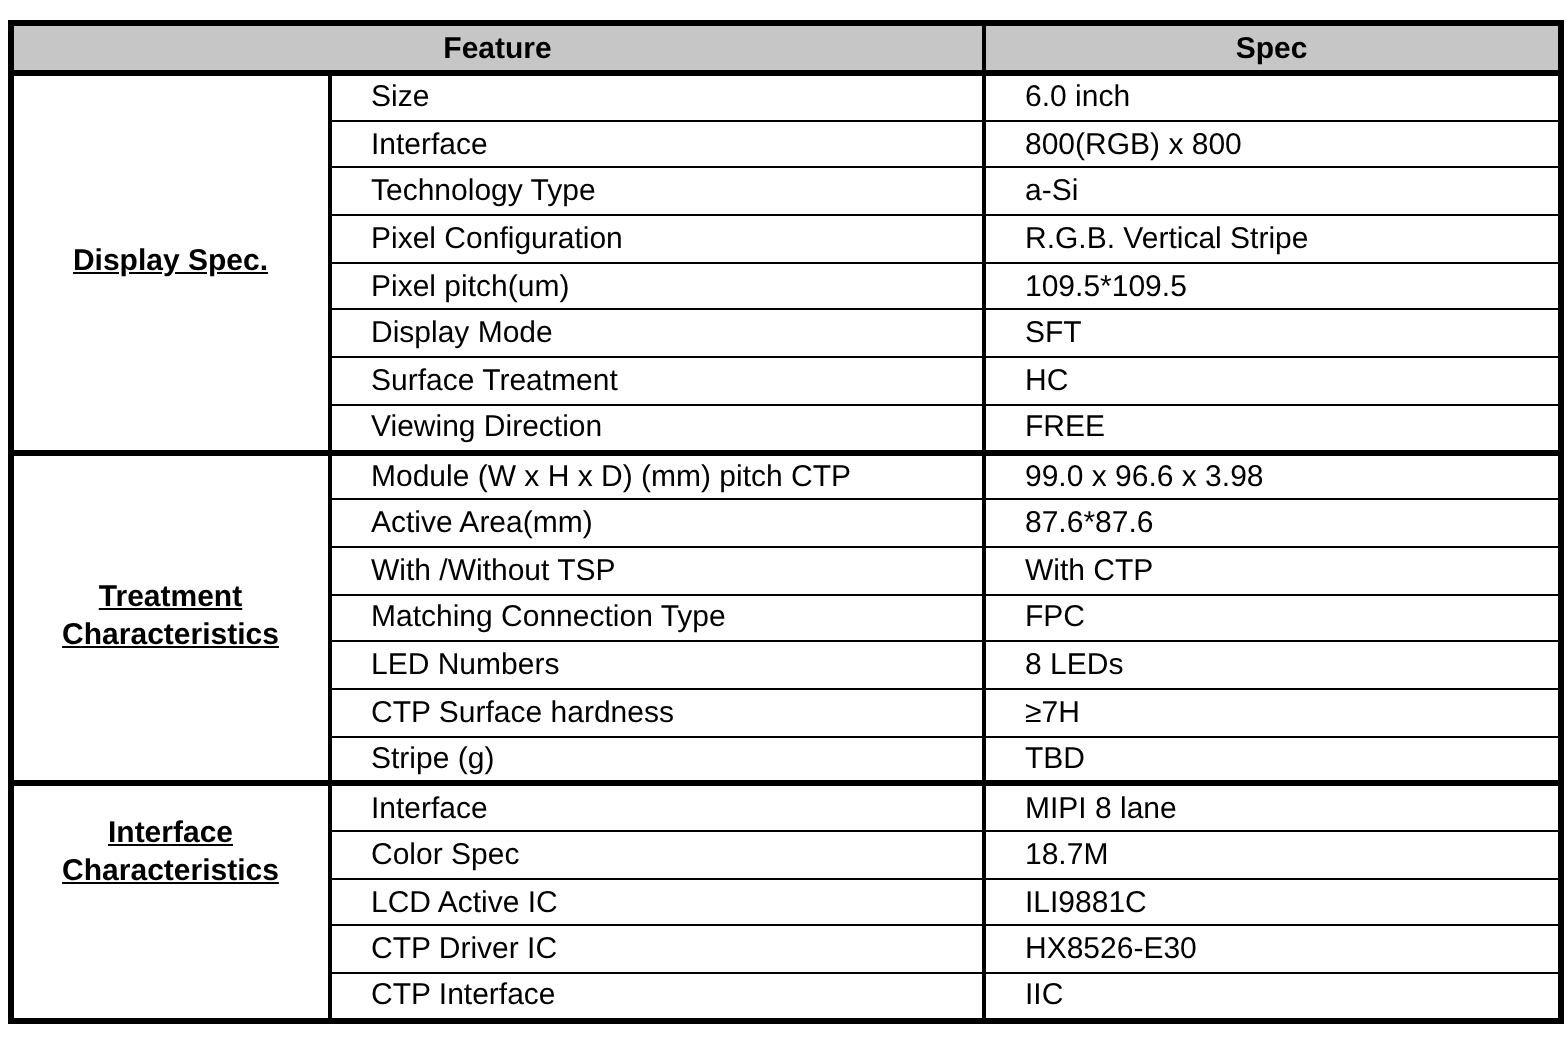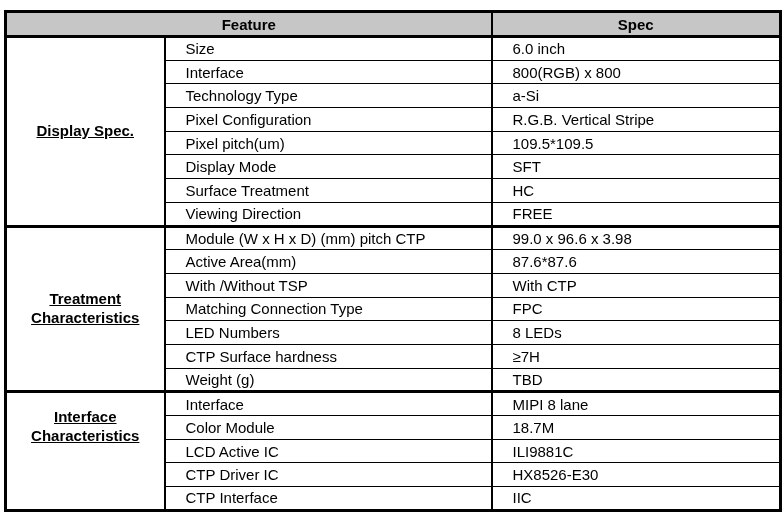--- a/index.html
+++ b/index.html
@@ -139,30 +139,30 @@
         </tr>
         <tr class="data-row">
           <td class="feature-cell">LED Numbers</td>
           <td class="spec-cell">8 LEDs</td>
         </tr>
         <tr class="data-row">
           <td class="feature-cell">CTP Surface hardness</td>
           <td class="spec-cell">≥7H</td>
         </tr>
         <tr class="data-row">
-          <td class="feature-cell">Weight (g)</td>
+          <td class="feature-cell">Stripe (g)</td>
           <td class="spec-cell">TBD</td>
         </tr>
         <tr class="data-row section-start">
           <td rowspan="5" class="category-cell align-top">Interface Characteristics</td>
           <td class="feature-cell">Interface</td>
           <td class="spec-cell">MIPI 8 lane</td>
         </tr>
         <tr class="data-row">
-          <td class="feature-cell">Color Module</td>
+          <td class="feature-cell">Color Spec</td>
           <td class="spec-cell">18.7M</td>
         </tr>
         <tr class="data-row">
           <td class="feature-cell">LCD Active IC</td>
           <td class="spec-cell">ILI9881C</td>
         </tr>
         <tr class="data-row">
           <td class="feature-cell">CTP Driver IC</td>
           <td class="spec-cell">HX8526-E30</td>
         </tr>

